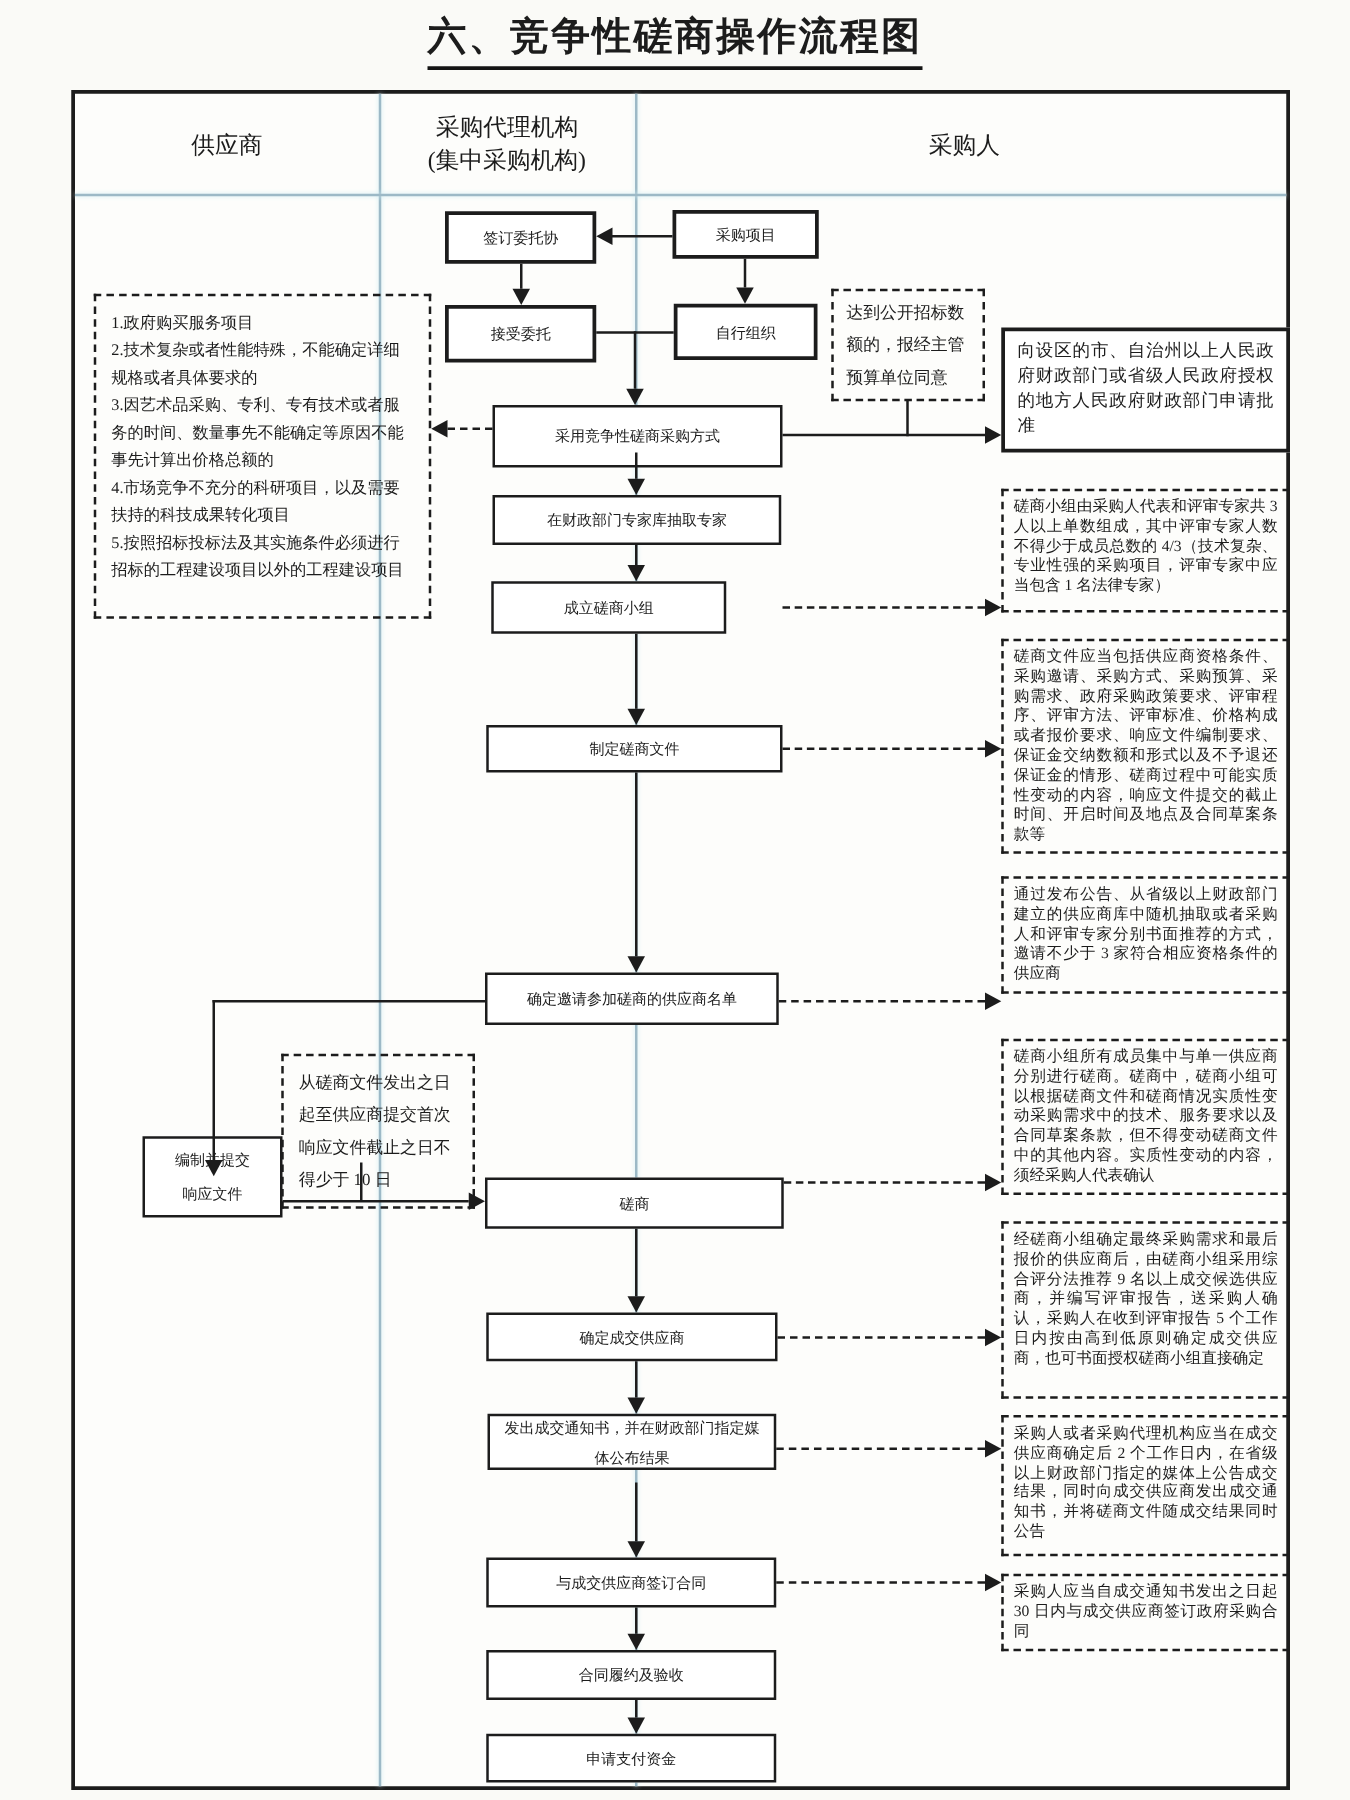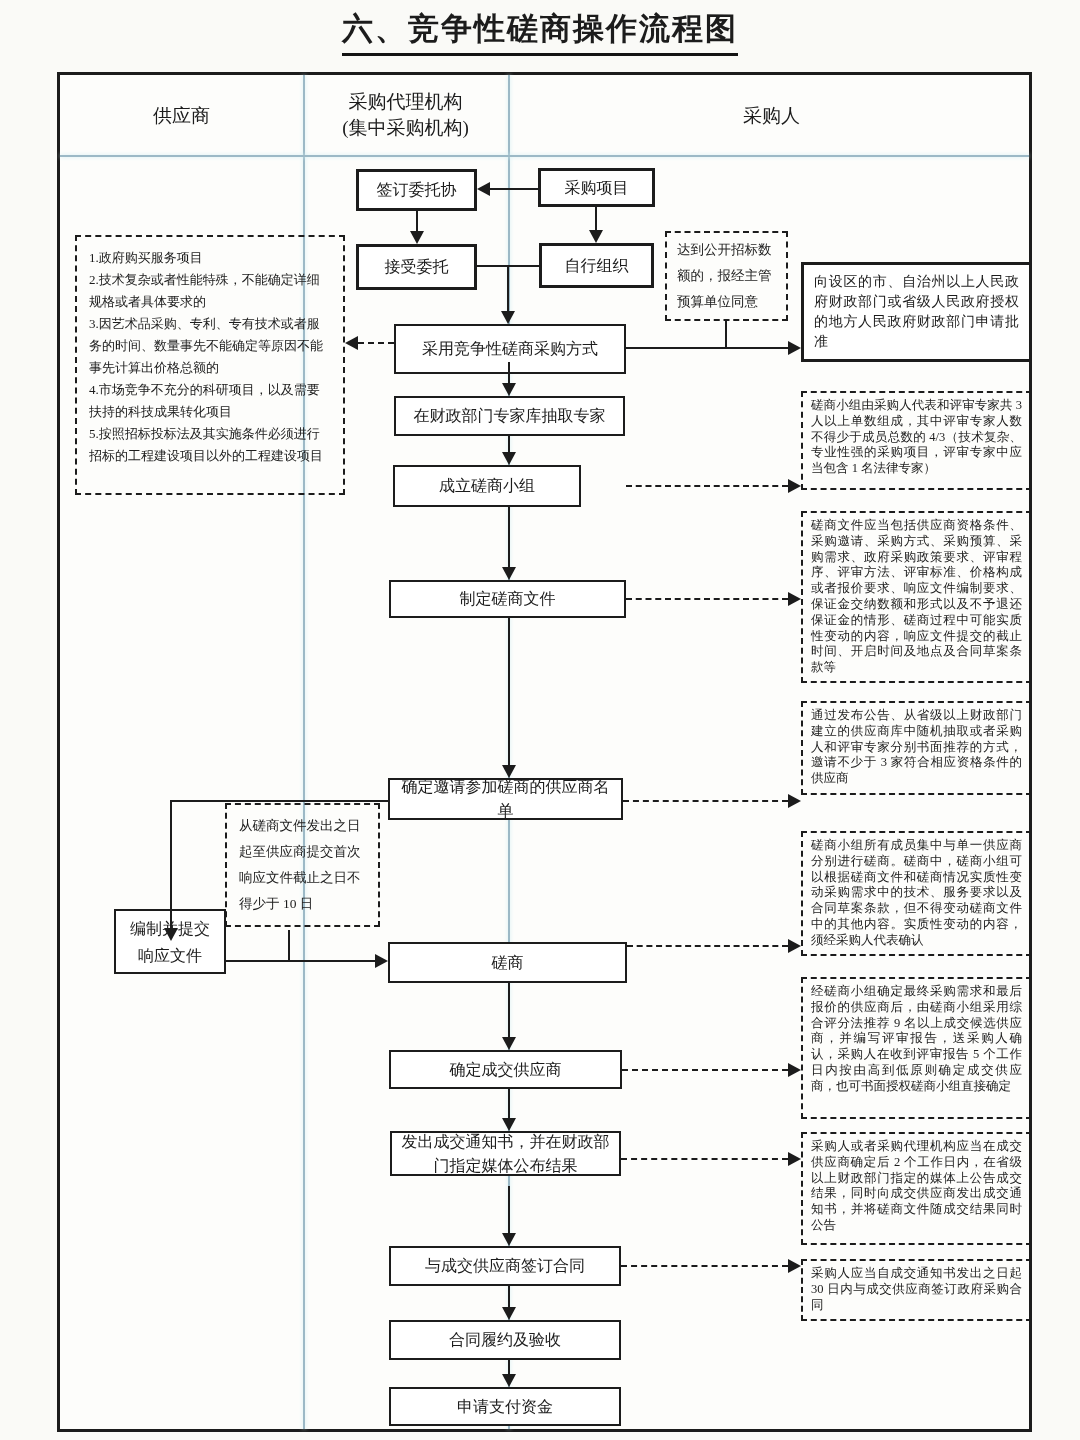--- a/index.html
+++ b/index.html
@@ -3,21 +3,21 @@
 <meta charset="utf-8">
 <style>
   html,body{margin:0;padding:0;background:#fafaf7;}
   body{width:1080px;height:1440px;position:relative;font-family:"Liberation Serif","DejaVu Serif",serif;color:#1c1c1c;}
   .title-wrap{position:absolute;top:8px;left:0;width:1080px;text-align:center;}
   .title{display:inline-block;font-size:31px;font-weight:bold;letter-spacing:2px;border-bottom:3px solid #141414;padding-bottom:3px;}
   .frame{position:absolute;left:57px;top:72px;width:975px;height:1360px;border:3px solid #1c1c1c;background:#fdfdfb;box-sizing:border-box;}
   .bluev{position:absolute;top:0;bottom:0;width:2px;background:#9cb9c6;box-shadow:0 0 4px #cfeef2;}
   .blueh{position:absolute;left:0;right:0;height:2px;background:#9cb9c6;box-shadow:0 0 4px #cfeef2;}
   .colhead{position:absolute;text-align:center;font-size:19px;}
-  .node{position:absolute;border:2px solid #1c1c1c;background:#fff;display:flex;flex-direction:column;align-items:center;justify-content:center;text-align:center;font-size:16px;line-height:24px;box-sizing:border-box;padding:2px 6px;}
+  .node{position:absolute;border:2px solid #1c1c1c;background:#fff;display:flex;flex-direction:column;align-items:center;justify-content:center;text-align:center;font-size:12px;line-height:24px;box-sizing:border-box;padding:2px 6px;}
   .node.thick{border-width:3px;}
   .solidnote{position:absolute;border:3px solid #1c1c1c;background:#fff;box-sizing:border-box;font-size:14px;line-height:20px;padding:7px 10px;text-align:justify;}
   .note{position:absolute;border:2px dashed #1c1c1c;background:transparent;box-sizing:border-box;font-size:12.5px;line-height:15.8px;padding:5px 8px;text-align:justify;}
   .note.big{font-size:13px;line-height:22px;text-align:left;}
   .note.center{font-size:13.5px;line-height:26px;text-align:left;padding:4px 10px;}
   .hline,.vline{position:absolute;background:#1c1c1c;}
   .hline{height:2px;}
   .vline{width:2px;}
   .dh{position:absolute;border-top:2px dashed #1c1c1c;height:0;}
   .arr-down{position:absolute;width:0;height:0;border-left:7px solid transparent;border-right:7px solid transparent;border-top:13px solid #1c1c1c;}
@@ -68,21 +68,21 @@
   <div class="solidnote" style="left:741px;top:187px;width:231px;min-height:96px;">向设区的市、自治州以上人民政府财政部门或省级人民政府授权的地方人民政府财政部门申请批准</div>
 
   <div class="note big" style="left:15px;top:160px;width:270px;min-height:260px;padding:10px 12px;">
     <div class="cond-item">1.政府购买服务项目</div>
     <div class="cond-item">2.技术复杂或者性能特殊，不能确定详细规格或者具体要求的</div>
     <div class="cond-item">3.因艺术品采购、专利、专有技术或者服务的时间、数量事先不能确定等原因不能事先计算出价格总额的</div>
     <div class="cond-item">4.市场竞争不充分的科研项目，以及需要扶持的科技成果转化项目</div>
     <div class="cond-item">5.按照招标投标法及其实施条件必须进行招标的工程建设项目以外的工程建设项目</div>
   </div>
   <div class="note center" style="left:605px;top:156px;width:123px;min-height:89px;">达到公开招标数额的，报经主管预算单位同意</div>
-  <div class="note center" style="left:165px;top:728px;width:155px;min-height:115px;padding:8px 12px;">从磋商文件发出之日起至供应商提交首次响应文件截止之日不得少于 10 日</div>
+  <div class="note center" style="left:165px;top:768px;width:155px;min-height:115px;padding:8px 12px;">从磋商文件发出之日起至供应商提交首次响应文件截止之日不得少于 10 日</div>
   <div class="note" style="left:741px;top:316px;width:231px;min-height:99px;">磋商小组由采购人代表和评审专家共 3 人以上单数组成，其中评审专家人数不得少于成员总数的 4/3（技术复杂、专业性强的采购项目，评审专家中应当包含 1 名法律专家）</div>
   <div class="note" style="left:741px;top:436px;width:231px;min-height:170px;">磋商文件应当包括供应商资格条件、采购邀请、采购方式、采购预算、采购需求、政府采购政策要求、评审程序、评审方法、评审标准、价格构成或者报价要求、响应文件编制要求、保证金交纳数额和形式以及不予退还保证金的情形、磋商过程中可能实质性变动的内容，响应文件提交的截止时间、开启时间及地点及合同草案条款等</div>
   <div class="note" style="left:741px;top:626px;width:231px;min-height:94px;">通过发布公告、从省级以上财政部门建立的供应商库中随机抽取或者采购人和评审专家分别书面推荐的方式，邀请不少于 3 家符合相应资格条件的供应商</div>
   <div class="note" style="left:741px;top:756px;width:231px;min-height:125px;">磋商小组所有成员集中与单一供应商分别进行磋商。磋商中，磋商小组可以根据磋商文件和磋商情况实质性变动采购需求中的技术、服务要求以及合同草案条款，但不得变动磋商文件中的其他内容。实质性变动的内容，须经采购人代表确认</div>
   <div class="note" style="left:741px;top:902px;width:231px;min-height:142px;">经磋商小组确定最终采购需求和最后报价的供应商后，由磋商小组采用综合评分法推荐 9 名以上成交候选供应商，并编写评审报告，送采购人确认，采购人在收到评审报告 5 个工作日内按由高到低原则确定成交供应商，也可书面授权磋商小组直接确定</div>
   <div class="note" style="left:741px;top:1057px;width:231px;min-height:113px;">采购人或者采购代理机构应当在成交供应商确定后 2 个工作日内，在省级以上财政部门指定的媒体上公告成交结果，同时向成交供应商发出成交通知书，并将磋商文件随成交结果同时公告</div>
   <div class="note" style="left:741px;top:1184px;width:231px;min-height:62px;">采购人应当自成交通知书发出之日起 30 日内与成交供应商签订政府采购合同</div>
 
   <div class="hline" style="left:429px;top:113px;width:49px;"></div>
   <div class="arr-left" style="left:417px;top:107px;"></div>

